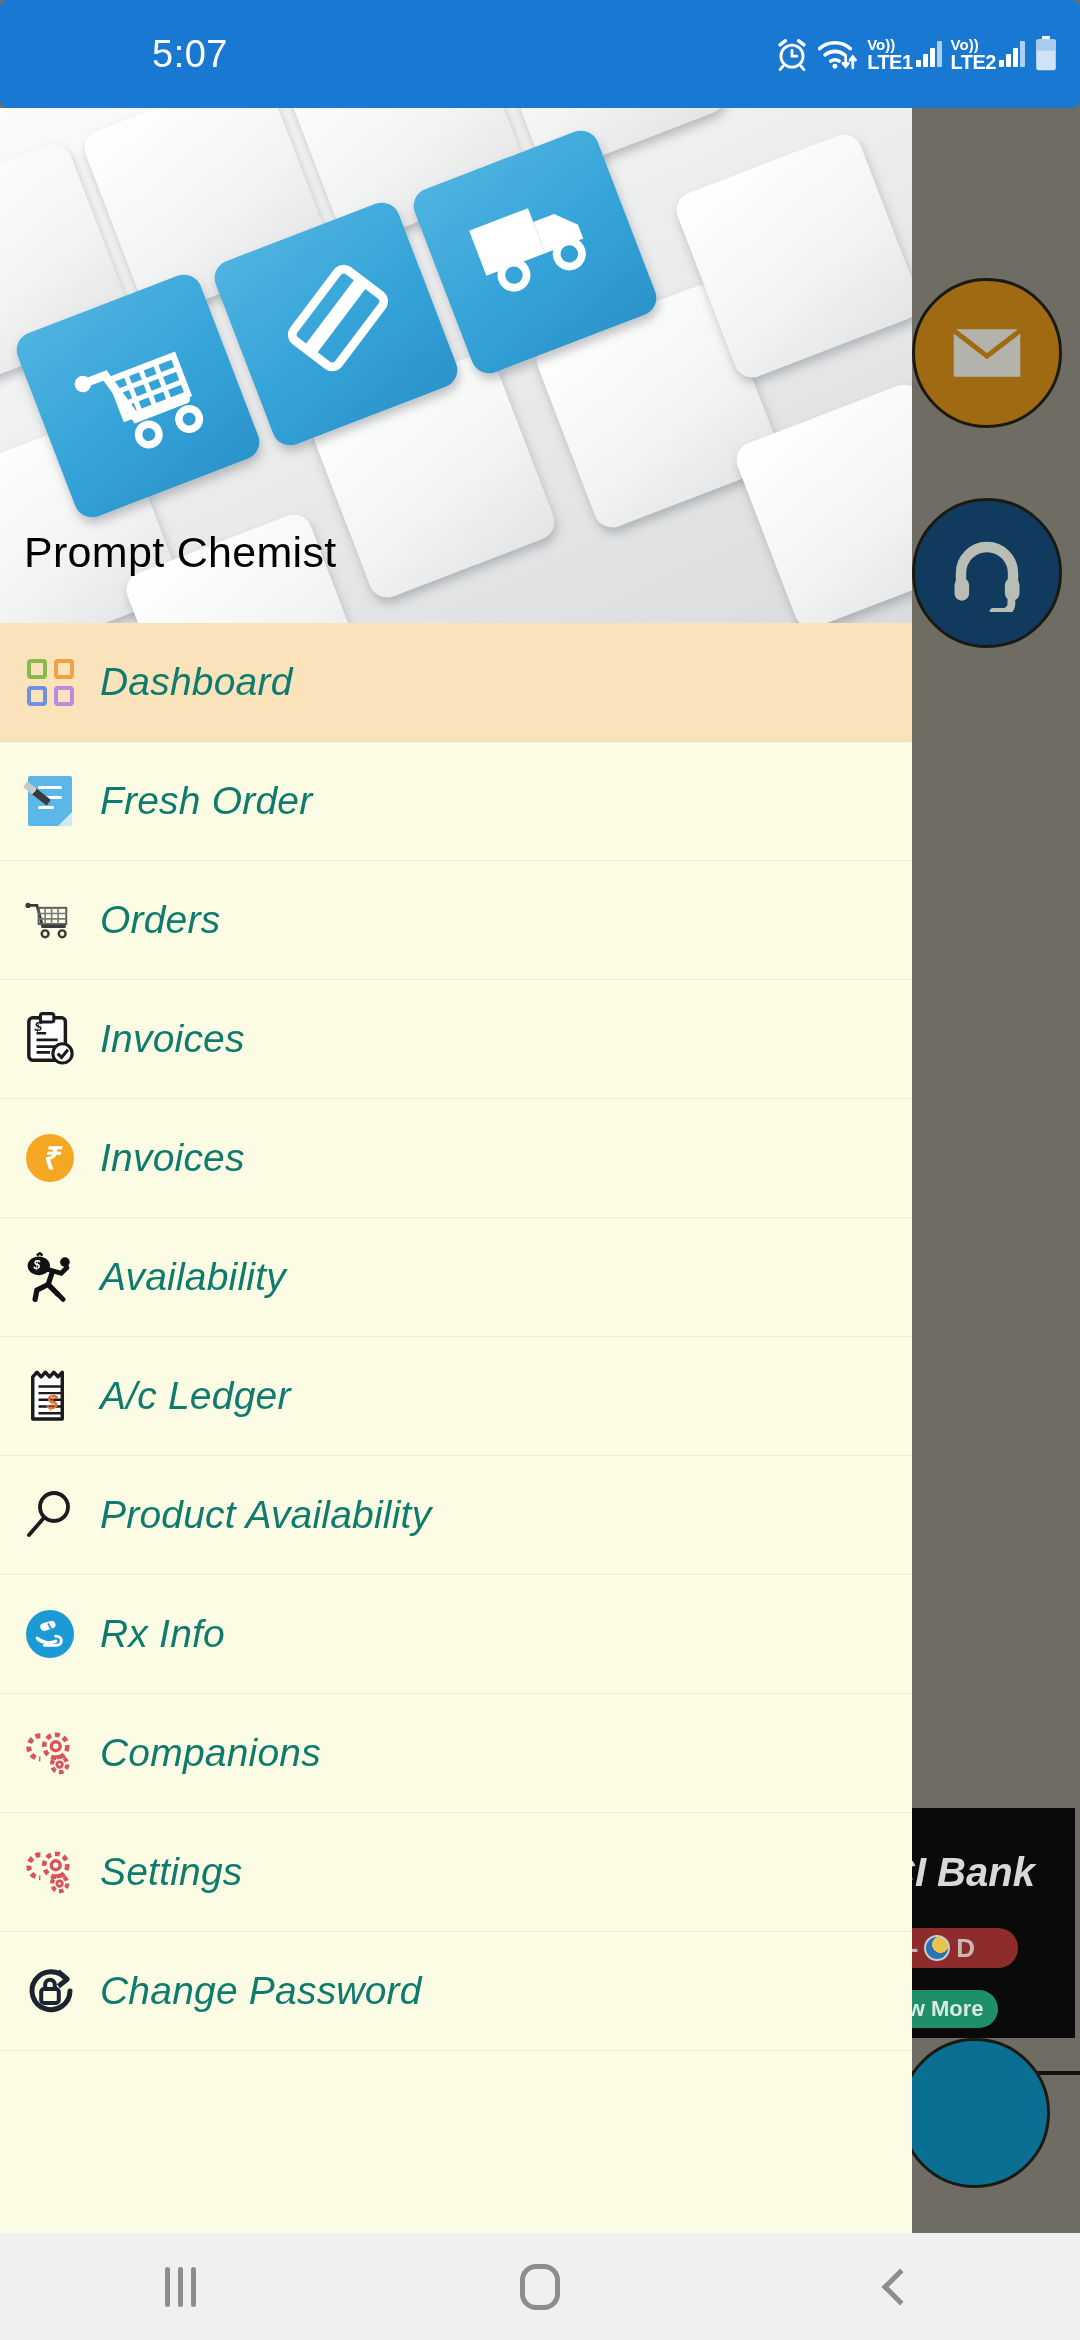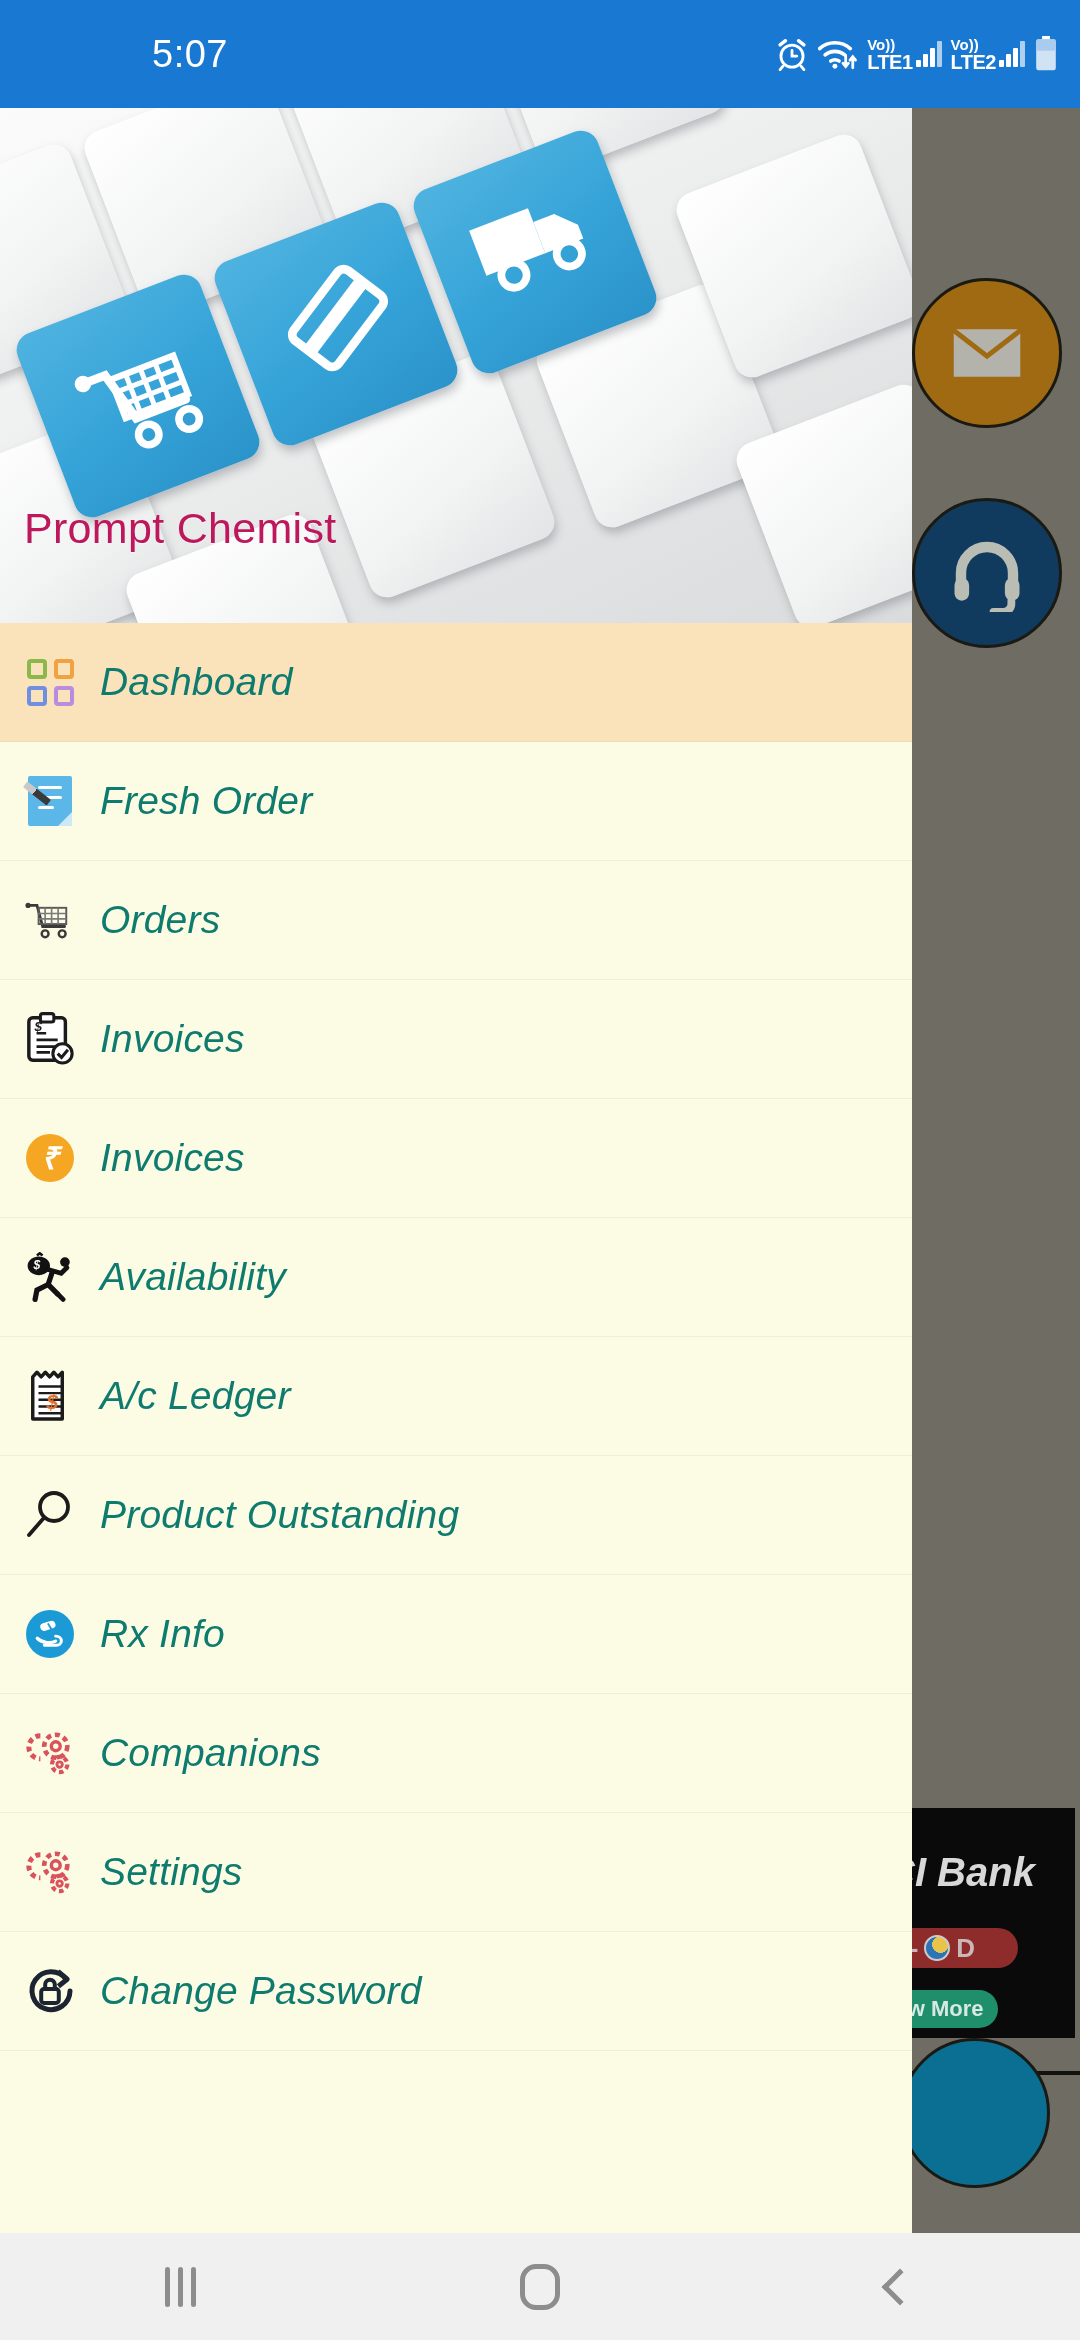--- a/index.html
+++ b/index.html
@@ -8,20 +8,21 @@
     font-family:"Liberation Sans", sans-serif;
     background:#6e6c63;
     position:relative;
   }
 
   
   #status-bar{
     position:absolute; left:0; top:0; width:1080px; height:108px;
     background:#1878d2; color:#fff; display:flex; align-items:center;
     z-index:60;
+    border-radius:8px;
   }
   #status-time{
     position:absolute; left:152px; top:50%; transform:translateY(-50%);
     font-size:38px; letter-spacing:0.5px;
   }
   #status-icons{
     position:absolute; right:22px; top:50%; transform:translateY(-50%);
     display:flex; align-items:center; gap:9px;
   }
   .sb-ico{ display:block; }
@@ -117,22 +118,22 @@
   #kb-w-h{ left:700px; top:50px; width:196px; height:196px; }
   #kb-w-i{ left:760px; top:300px; width:196px; height:196px; }
   #kb-w-j{ left:150px; top:430px; width:196px; height:196px; }
 
   .kb-ico{ position:absolute; color:#fff; }
   #kb-cart{ left:78px; top:228px; }
   #kb-card{ left:278px; top:150px; }
   #kb-truck{ left:470px; top:80px; }
 
   #app-title{
-    position:absolute; left:24px; top:396px;
-    color:#be185d; font-size:43px; letter-spacing:0.3px;
+    position:absolute; left:24px; top:420px;
+    color:#000000; font-size:43px; letter-spacing:0.3px;
     text-shadow:0 1px 1px rgba(255,255,255,.7);
   }
 
   
   #menu-list{ position:relative; width:912px;font-style:italic; }
   .menu-item{
     position:relative; width:912px; height:119px;
     display:flex; align-items:center;
     background:#fcfce4; border-bottom:1px solid #efefd8;
   }
@@ -366,21 +367,21 @@
       <div class="menu-label">A/c Ledger</div>
     </div>
 
     <div class="menu-item">
       <div class="menu-icon">
         <svg width="52" height="52" viewBox="0 0 26 26">
           <circle cx="15" cy="9" r="7" fill="none" stroke="#1b1b1b" stroke-width="1.9"></circle>
           <path d="M9.8 14.6 L2.5 23" fill="none" stroke="#1b1b1b" stroke-width="1.9" stroke-linecap="round"></path>
         </svg>
       </div>
-      <div class="menu-label">Product Outstanding</div>
+      <div class="menu-label">Product Availability</div>
     </div>
 
 
     <div class="menu-item">
       <div class="menu-icon">
         <span class="ic-rx">
           <svg width="34" height="34" viewBox="0 0 24 24">
             <rect x="5" y="3.5" width="11" height="5.5" rx="2.7" fill="#fff" transform="rotate(-18 10.5 6.2)"></rect>
             <path d="M10.5 4.5 L13 8.6" stroke="#1b9ad6" stroke-width="1.3"></path>
             <path d="M3 15 c3 3 9 4 13 2" fill="none" stroke="#fff" stroke-width="2.3" stroke-linecap="round"></path>

